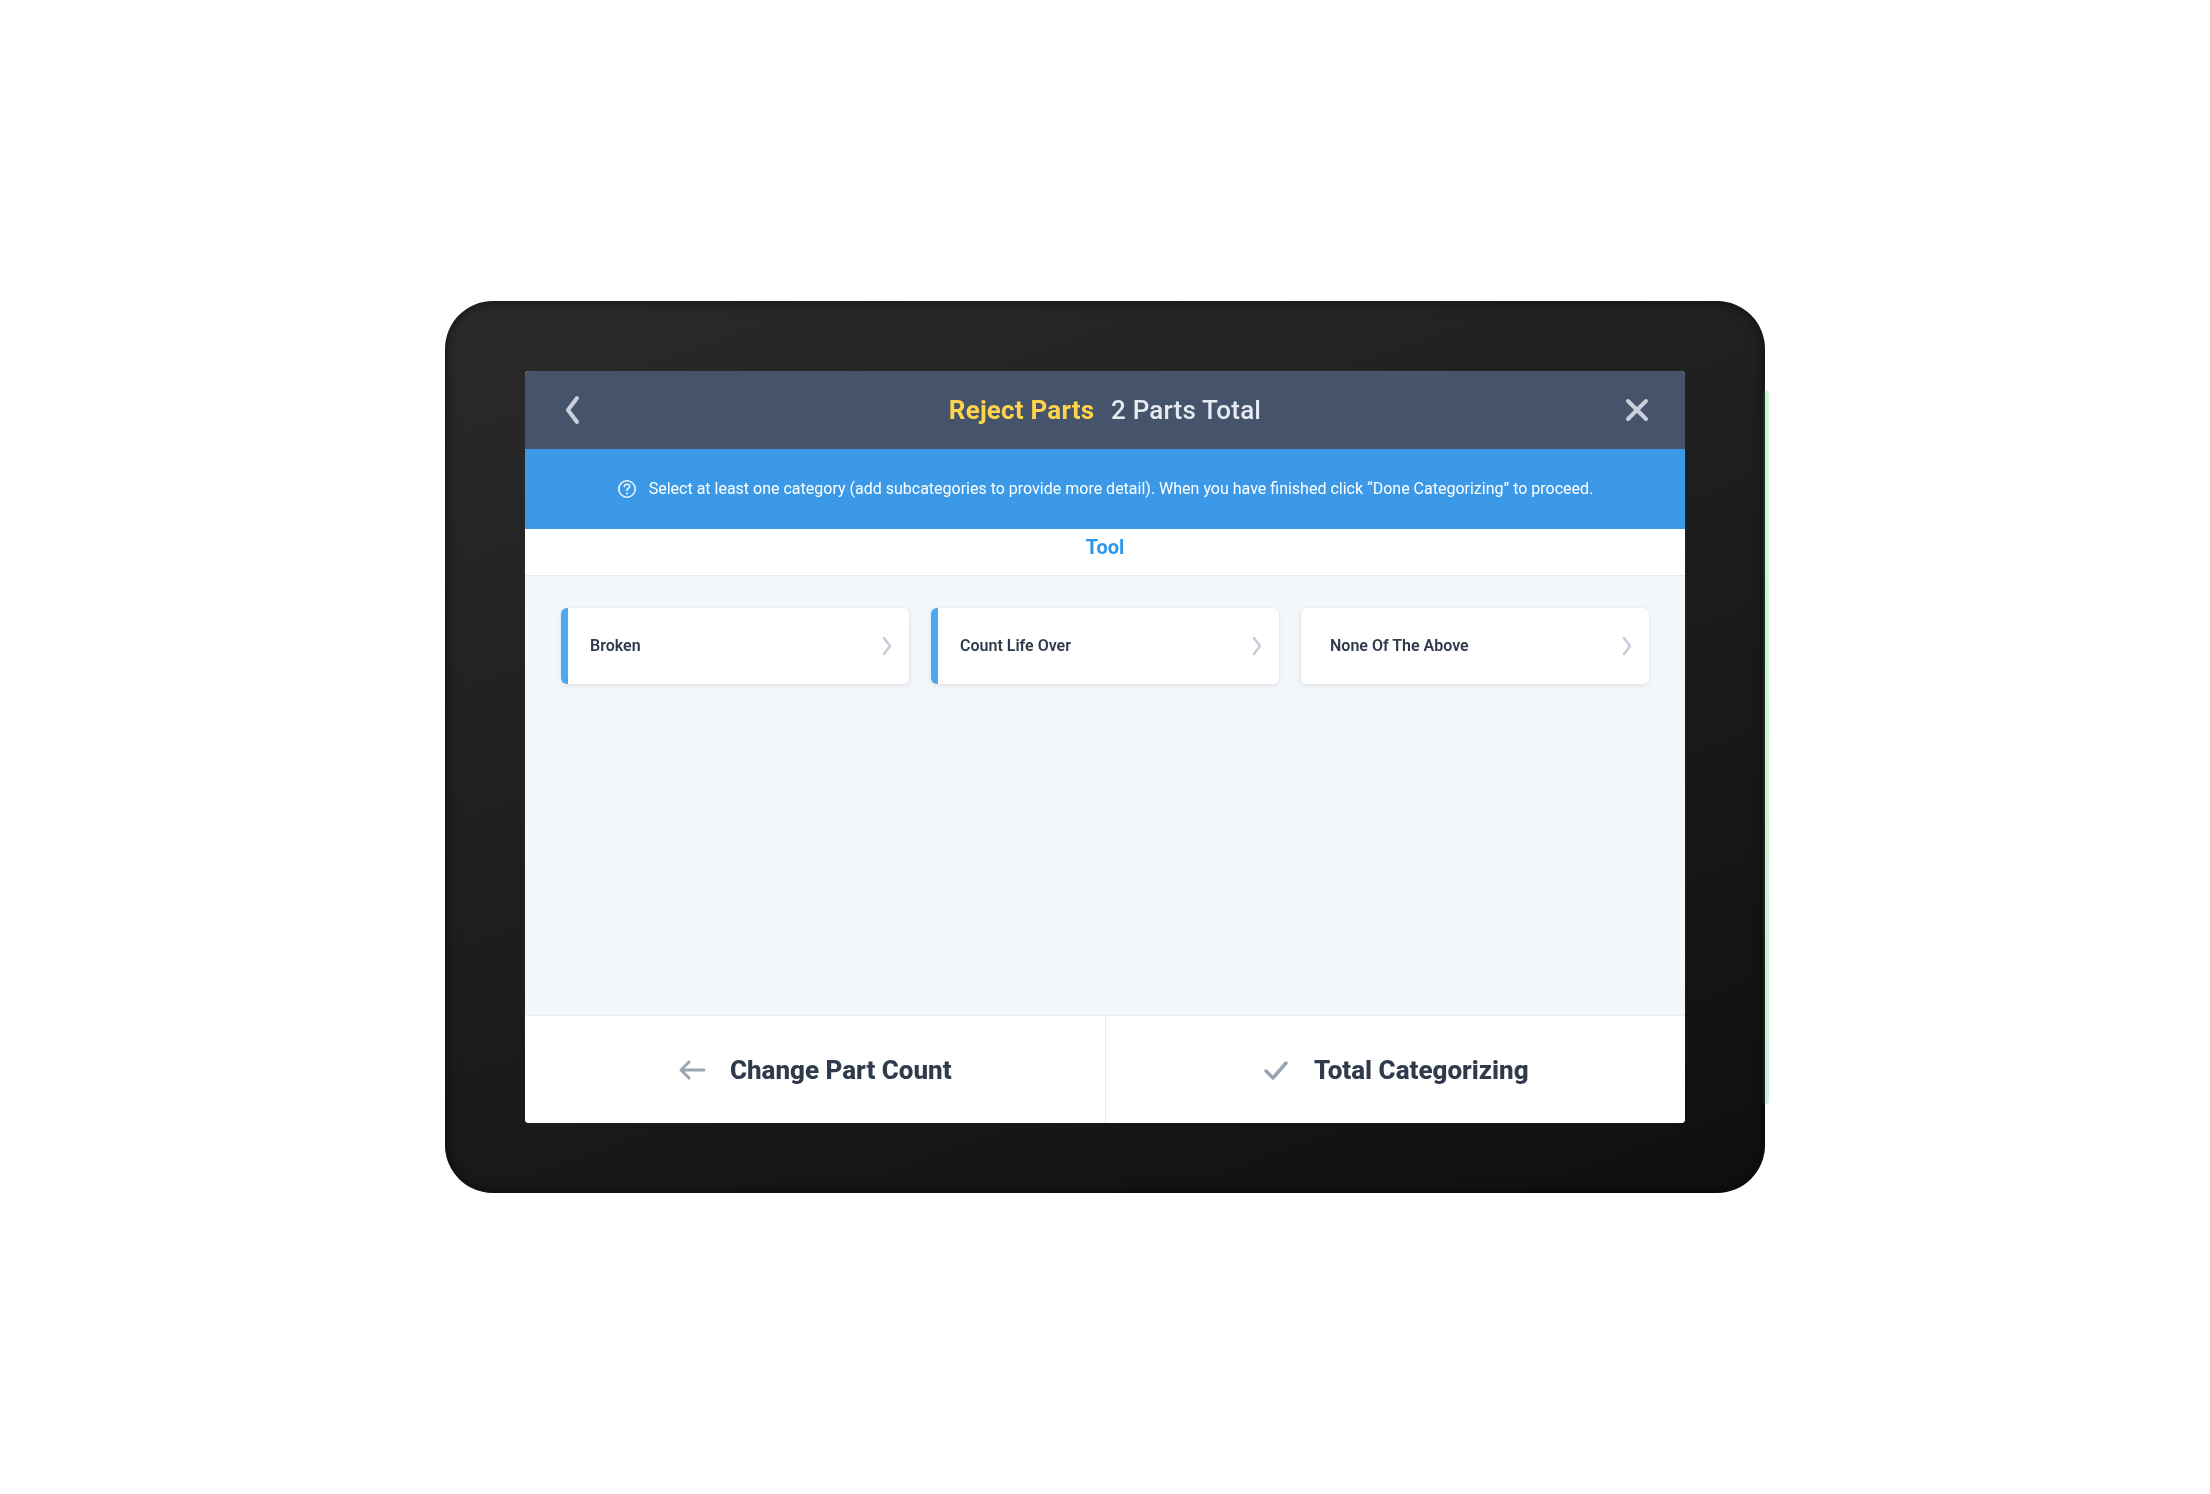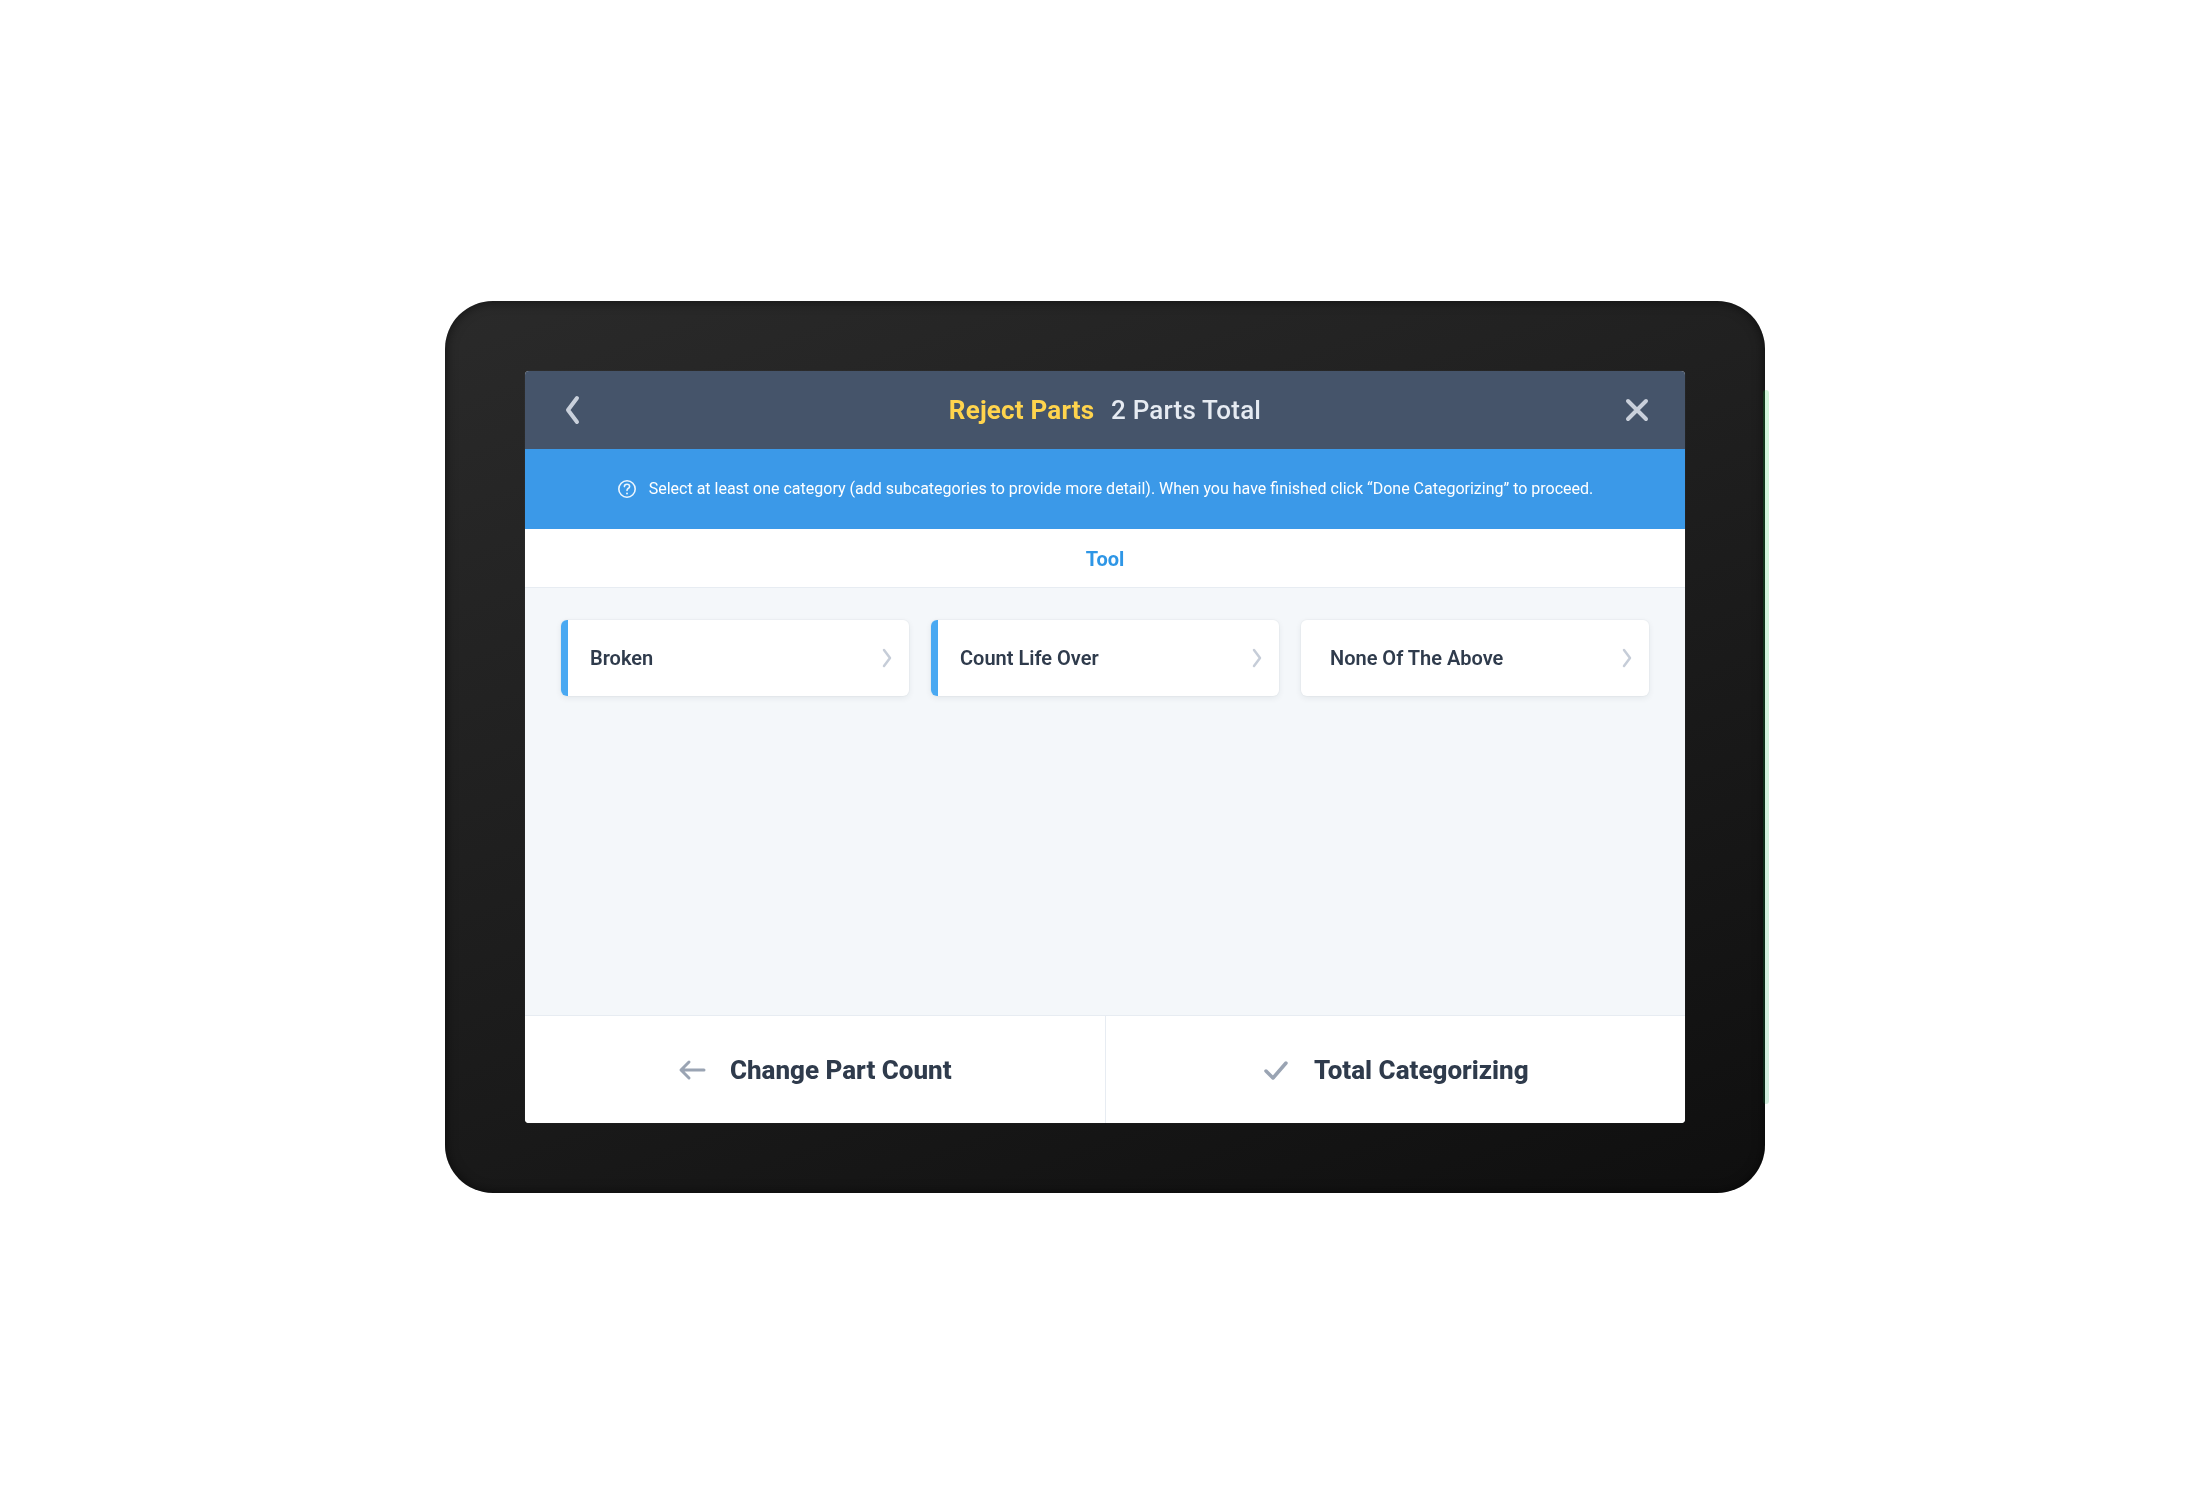--- a/index.html
+++ b/index.html
@@ -101,21 +101,21 @@
     align-items: center;
     justify-content: center;
     opacity: .9;
   }
 
   
   .tab-row {
     background: #ffffff;
     border-bottom: 1px solid #e7ecf2;
     text-align: center;
-    padding: 18px 0 16px 0;
+    padding: 6px 0 16px 0;
     flex: 0 0 auto;
   }
   .tab-row .tab {
     display: inline-block;
     color: #2e96e6;
     font-weight: 700;
     font-size: 20px;
   }
 
   
@@ -146,21 +146,21 @@
     align-self: stretch;
     background: #4aa9f2;
     flex: 0 0 auto;
   }
   .option-card.no-accent .accent {
     background: transparent;
   }
   .option-card .label {
     flex: 1;
     padding: 0 18px 0 22px;
-    font-size: 20px;
+    font-size: 16px;
     font-weight: 600;
     color: #2f3b4c;
   }
   .option-card .chev {
     width: 44px;
     color: #c6cdd8;
     display: flex;
     align-items: center;
     justify-content: center;
   }

